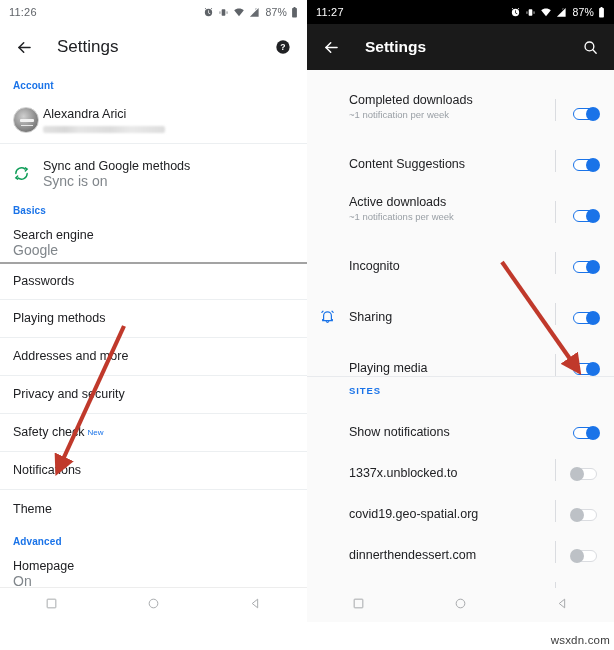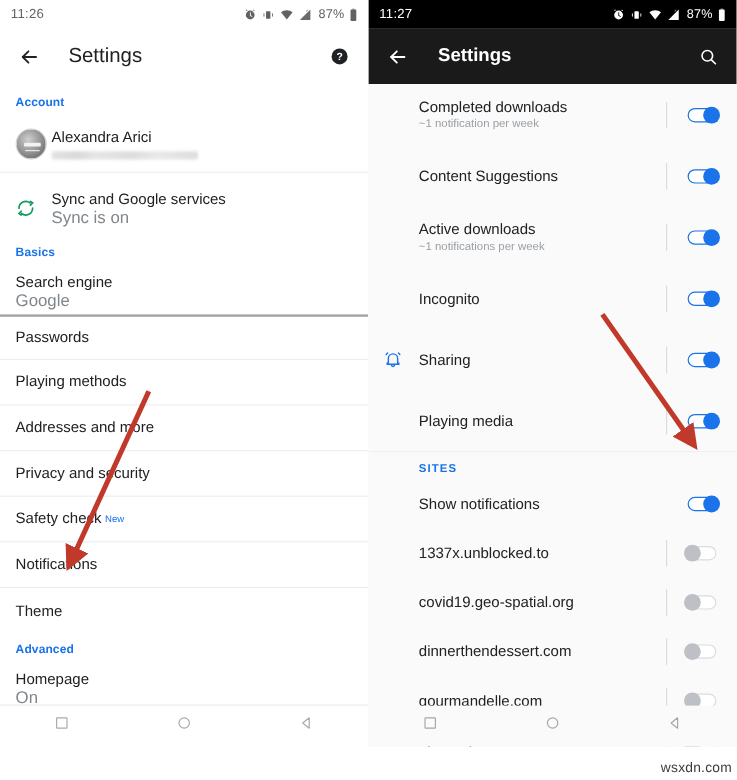--- a/index.html
+++ b/index.html
@@ -69,21 +69,21 @@
     box-shadow:0 5px 0 -1px #e8e8e8;border-radius:1px;
   }
   .redacted{
     height:7px;width:122px;margin-top:4px;border-radius:2px;
     background:linear-gradient(90deg,#e2e2e2 0,#d8d8d8 18%,#e6e6e6 30%,#dcdcdc 55%,#e9e9e9 72%,#dddddd 100%);
     filter:blur(1.2px);
   }
 
   
   .drow{
-    position:relative;display:flex;align-items:center;
+    position:relative;display:flex;align-items:flex-end;
     box-sizing:border-box;padding:0 14px 0 12px;height:51px;
     background:#fafafa;
   }
   .drow .lead{width:30px;flex:0 0 30px;display:flex;align-items:center;}
   .drow .rtexts{display:flex;flex-direction:column;justify-content:center;flex:1;}
   .drow .title{font-size:12.5px;color:#202124;line-height:16px;}
   .drow .sub{font-size:9.5px;color:#9aa0a6;line-height:12px;margin-top:1px;}
   .divline{width:1px;height:22px;background:#dadce0;margin-right:14px;flex:0 0 1px;}
   .divline.hidden{background:transparent;}
   .sites-head{
@@ -199,21 +199,21 @@
       <div class="row noline" style="min-height:44px;">
         <span class="lead">
           <svg width="17" height="17" viewBox="0 0 24 24" fill="none" stroke="#0f9d58" stroke-width="2" stroke-linecap="round">
               <path d="M20 12a8 8 0 0 1-13 6.2"></path>
               <path d="M4 12a8 8 0 0 1 13-6.2"></path>
               <path d="M6.6 15.6 4 18.2 6.6 20"></path>
               <path d="M17.4 8.4 20 5.8 17.4 4"></path>
             </svg>
         </span>
         <span class="rtexts">
-          <span class="title">Sync and Google services</span>
+          <span class="title">Sync and Google methods</span>
           <span class="sub">Sync is on</span>
         </span>
       </div>
 
       <div class="sect-head">Basics</div>
 
       <div class="row noline" style="min-height:40px;">
         <span class="rtexts">
           <span class="title">Search engine</span>
           <span class="sub">Google</span>

